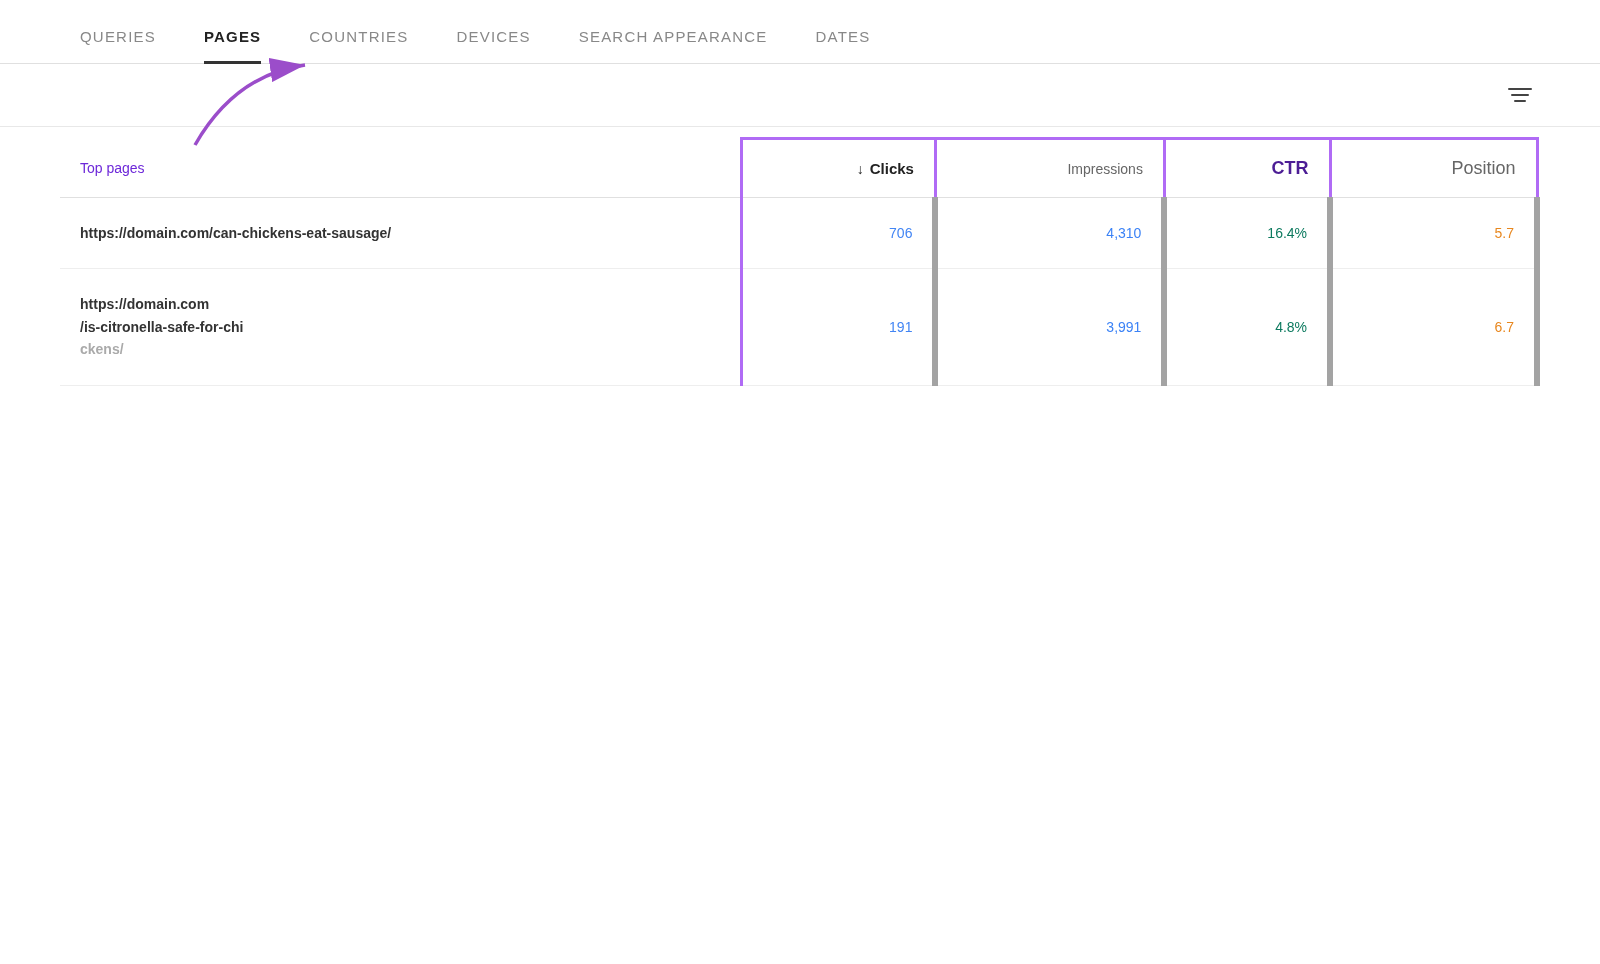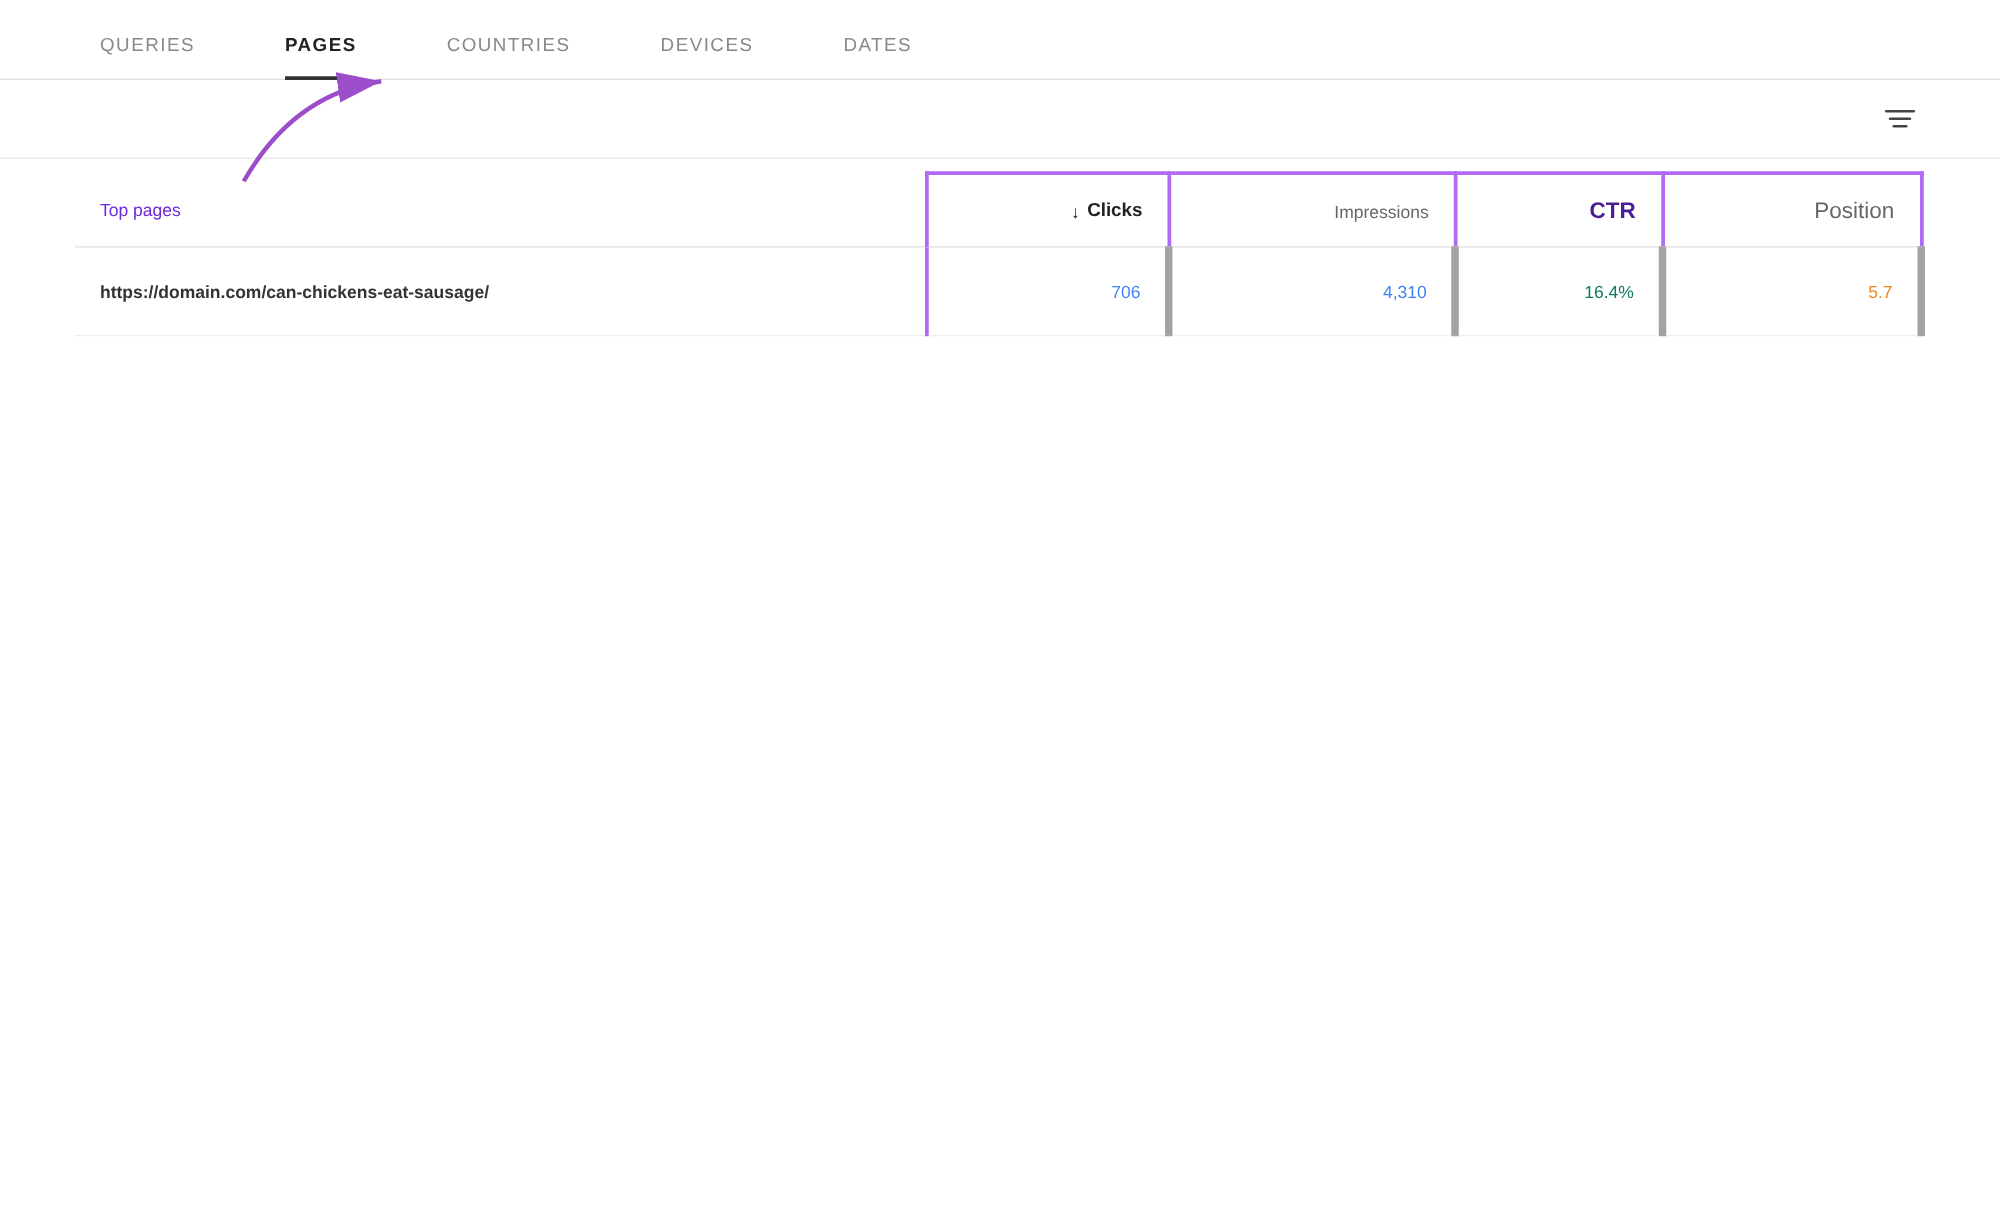--- a/index.html
+++ b/index.html
@@ -9,21 +9,21 @@
       width: 1600px;
       min-height: 964px;
       overflow-x: hidden;
     }
 
     
     .nav-tabs {
       display: flex;
       padding: 0 80px;
       padding-top: 28px;
-      gap: 72px;
+      gap: 48px;
       border-bottom: 1px solid #e0e0e0;
       position: relative;
     }
     .nav-tab {
       font-size: 15px;
       letter-spacing: 0.08em;
       color: #888;
       padding-bottom: 18px;
       cursor: pointer;
       text-transform: uppercase;
@@ -148,20 +148,21 @@
     }
   </style>
 </head>
 <body>
 
 <div class="nav-tabs">
   <div class="nav-tab">QUERIES</div>
   <div class="nav-tab active">PAGES</div>
   <div class="nav-tab">COUNTRIES</div>
   <div class="nav-tab">DEVICES</div>
+  <div class="nav-tab">SEARCH APPEARANCE</div>
   <div class="nav-tab">DATES</div>
 
   <svg class="arrow-annotation" viewBox="0 0 180 100" xmlns="http://www.w3.org/2000/svg">
     <defs>
       <marker id="arrowhead" markerWidth="10" markerHeight="7" refX="10" refY="3.5" orient="auto">
         <polygon points="0 0, 10 3.5, 0 7" fill="#9b4dca"></polygon>
       </marker>
     </defs>
     <path d="M 20 90 Q 60 20 130 10" stroke="#9b4dca" stroke-width="3.5" fill="none" marker-end="url(#arrowhead)"></path>
   </svg>
@@ -203,15 +204,24 @@
         <td class="page-url">
           <span class="page-url-text">https://domain.com/can-chickens-eat-sausage/</span>
         </td>
         <td class="purple-col col-clicks">706</td>
         <td class="purple-col col-impressions">4,310</td>
         <td class="purple-col col-ctr">16.4%</td>
         <td class="purple-col col-position">5.7</td>
       </tr>
 
 
+      <tr>
+        <td class="page-url">
+          <span class="page-url-text" style="color:#333;">https://domain.com<br>/is-citronella-safe-for-chi<br><span style="color:#aaa;">ckens/</span></span>
+        </td>
+        <td class="purple-col col-clicks">191</td>
+        <td class="purple-col col-impressions">3,991</td>
+        <td class="purple-col col-ctr">4.8%</td>
+        <td class="purple-col col-position">6.7</td>
+      </tr>
     </tbody>
   </table>
 </div>
 
 </body></html>

